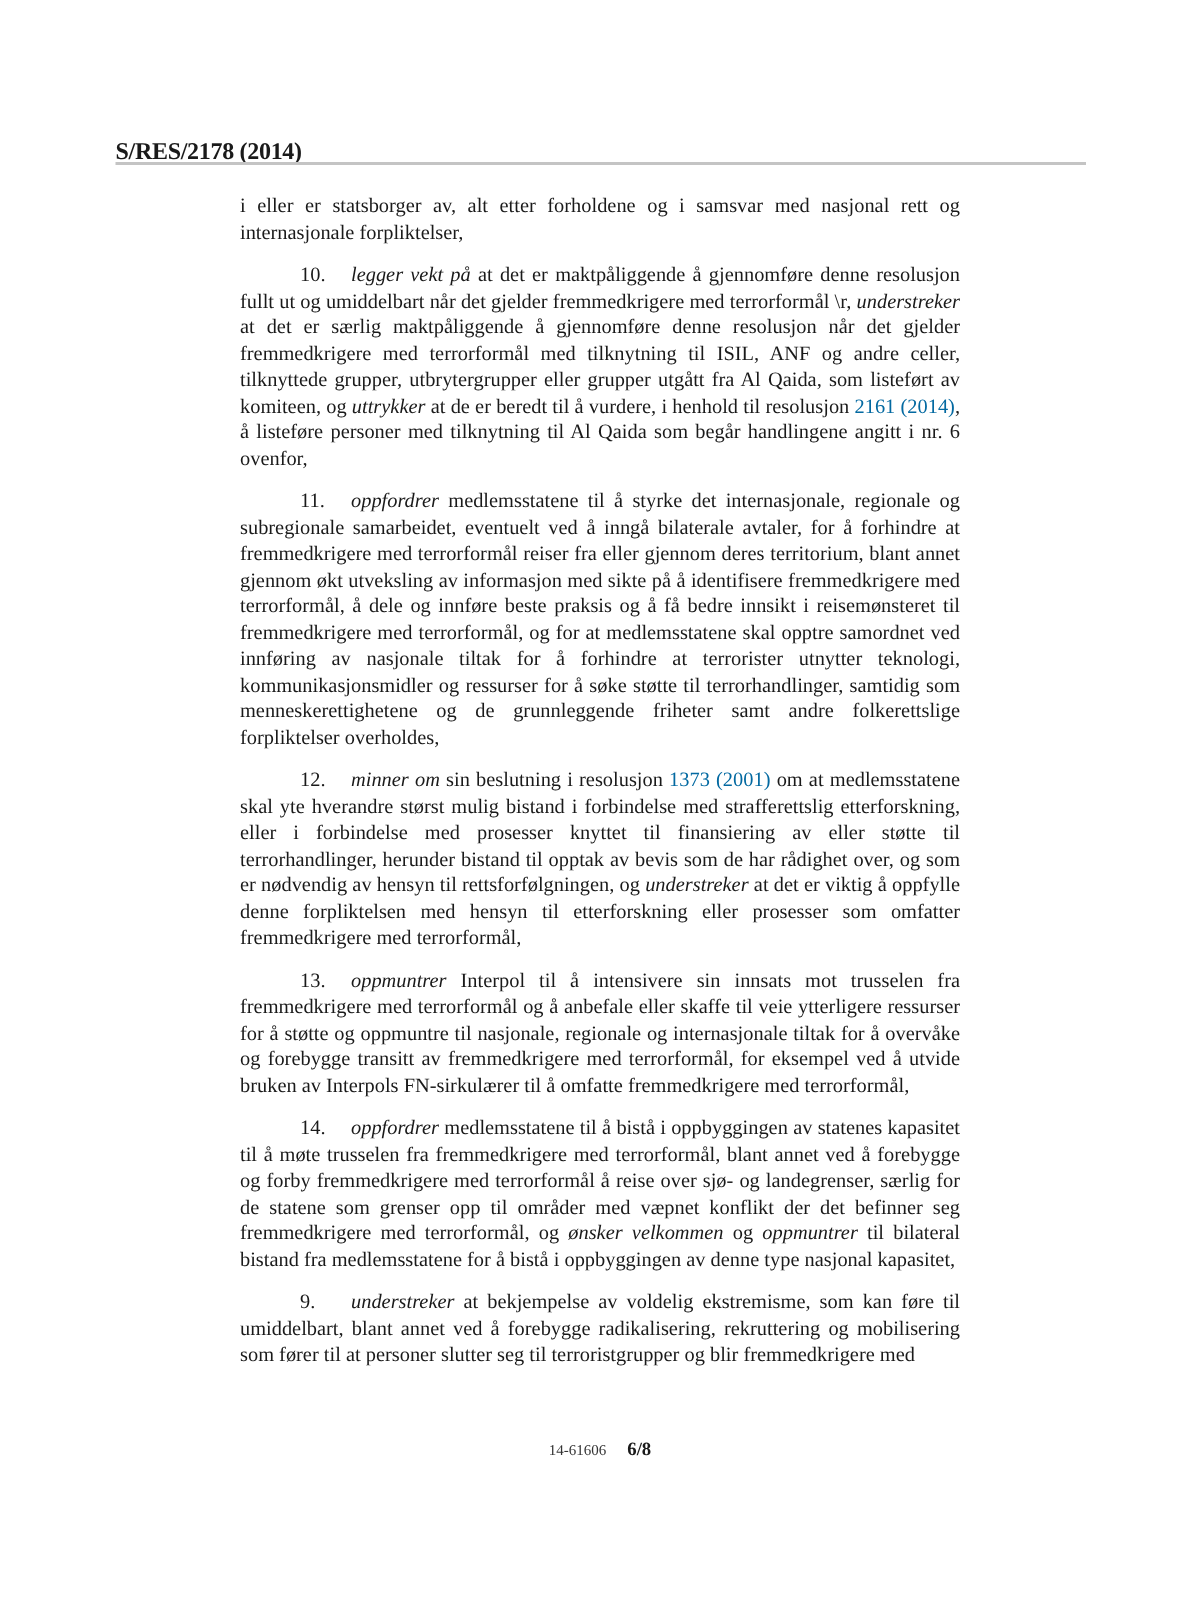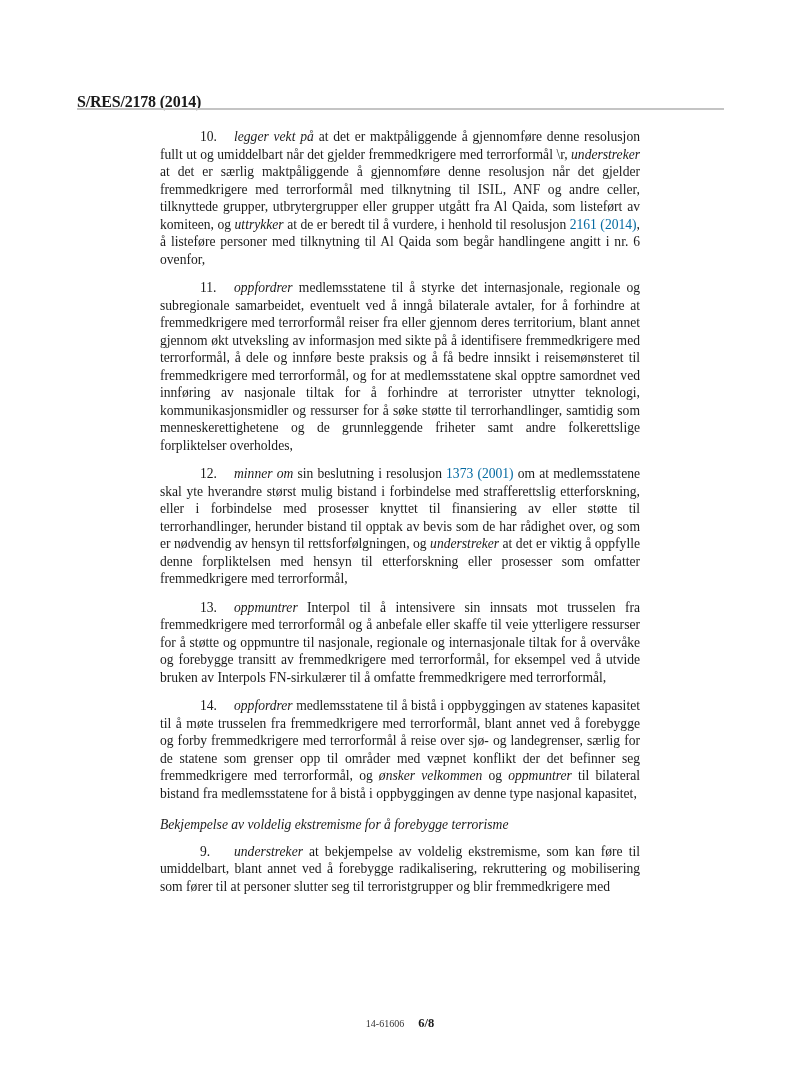--- a/index.html
+++ b/index.html
@@ -8,38 +8,38 @@
   .header { position: absolute; left: 77px; top: 93px; width: 647px; }
   .doc-symbol { font-family: "Liberation Serif", serif; font-weight: bold; font-size: 16px; letter-spacing: -0.2px; }
   .rule { position: absolute; left: 77px; top: 108px; width: 647px; height: 2px; background: #c4c4c4; }
   .body { position: absolute; left: 160px; top: 128px; width: 480px; font-size: 13.6px; line-height: 17.5px; }
   .body p { margin: 0 0 11px 0; text-align: justify; }
   .body p.para { text-indent: 40px; }
   .body p.heading { font-style: italic; margin: 14px 0 9px 0; }
   .num { display: inline-block; width: 34px; text-indent: 0; }
   .body i { font-style: italic; }
   .ref { color: #0369a1; }
-  .footer { position: absolute; top: 1013px; left: 0; width: 800px; text-align: center; }
+  .footer { position: absolute; top: 957px; left: 0; width: 800px; text-align: center; }
   .footer .job { font-size: 10px; color: #333; margin-right: 10px; }
   .footer .page { font-size: 12.5px; font-weight: bold; }
 </style>
 </head>
 <body>
 
 <div class="header">
   <span class="doc-symbol">S/RES/2178 (2014)</span>
 </div>
 <div class="rule"></div>
 
 <div class="body" id="doc-body">
+  <p>i eller er statsborger av, alt etter forholdene og i samsvar med nasjonal rett og internasjonale forpliktelser,</p>
 <p class="para"><span class="num">10.</span><i>legger vekt på</i><span> at det er maktpåliggende å gjennomføre denne resolusjon fullt ut og umiddelbart når det gjelder fremmedkrigere med terrorformål \r, </span><i>understreker</i><span> at det er særlig maktpåliggende å gjennomføre denne resolusjon når det gjelder fremmedkrigere med terrorformål med tilknytning til ISIL, ANF og andre celler, tilknyttede grupper, utbrytergrupper eller grupper utgått fra Al Qaida, som listeført av komiteen, og </span><i>uttrykker</i><span> at de er beredt til å vurdere, i henhold til resolusjon </span><span class="ref">2161 (2014)</span><span>, å listeføre personer med tilknytning til Al Qaida som begår handlingene angitt i nr. 6 ovenfor,</span></p>
     <p class="para"><span class="num">11.</span><i>oppfordrer</i><span> medlemsstatene til å styrke det internasjonale, regionale og subregionale samarbeidet, eventuelt ved å inngå bilaterale avtaler, for å forhindre at fremmedkrigere med terrorformål reiser fra eller gjennom deres territorium, blant annet gjennom økt utveksling av informasjon med sikte på å identifisere fremmedkrigere med terrorformål, å dele og innføre beste praksis og å få bedre innsikt i reisemønsteret til fremmedkrigere med terrorformål, og for at medlemsstatene skal opptre samordnet ved innføring av nasjonale tiltak for å forhindre at terrorister utnytter teknologi, kommunikasjonsmidler og ressurser for å søke støtte til terrorhandlinger, samtidig som menneskerettighetene og de grunnleggende friheter samt andre folkerettslige forpliktelser overholdes,</span></p>
     <p class="para"><span class="num">12.</span><i>minner om</i><span> sin beslutning i resolusjon </span><span class="ref">1373 (2001)</span><span> om at medlemsstatene skal yte hverandre størst mulig bistand i forbindelse med strafferettslig etterforskning, eller i forbindelse med prosesser knyttet til finansiering av eller støtte til terrorhandlinger, herunder bistand til opptak av bevis som de har rådighet over, og som er nødvendig av hensyn til rettsforfølgningen, og </span><i>understreker</i><span> at det er viktig å oppfylle denne forpliktelsen med hensyn til etterforskning eller prosesser som omfatter fremmedkrigere med terrorformål,</span></p>
     <p class="para"><span class="num">13.</span><i>oppmuntrer</i><span> Interpol til å intensivere sin innsats mot trusselen fra fremmedkrigere med terrorformål og å anbefale eller skaffe til veie ytterligere ressurser for å støtte og oppmuntre til nasjonale, regionale og internasjonale tiltak for å overvåke og forebygge transitt av fremmedkrigere med terrorformål, for eksempel ved å utvide bruken av Interpols FN-sirkulærer til å omfatte fremmedkrigere med terrorformål,</span></p>
     <p class="para"><span class="num">14.</span><i>oppfordrer</i><span> medlemsstatene til å bistå i oppbyggingen av statenes kapasitet til å møte trusselen fra fremmedkrigere med terrorformål, blant annet ved å forebygge og forby fremmedkrigere med terrorformål å reise over sjø- og landegrenser, særlig for de statene som grenser opp til områder med væpnet konflikt der det befinner seg fremmedkrigere med terrorformål, og </span><i>ønsker velkommen</i><span> og </span><i>oppmuntrer</i><span> til bilateral bistand fra medlemsstatene for å bistå i oppbyggingen av denne type nasjonal kapasitet,</span></p>
-    <p class="heading">Bekjempelse av voldelig ekstremisme for å forebygge terrorisme</p>
     <p class="para"><span class="num">9.</span><i>understreker</i><span> at bekjempelse av voldelig ekstremisme, som kan føre til umiddelbart, blant annet ved å forebygge radikalisering, rekruttering og mobilisering som fører til at personer slutter seg til terroristgrupper og blir fremmedkrigere med</span></p>
   </div>
 
 <div class="footer">
   <span class="job">14-61606</span>
   <span class="page">6/8</span>
 </div>
 
 </body></html>

